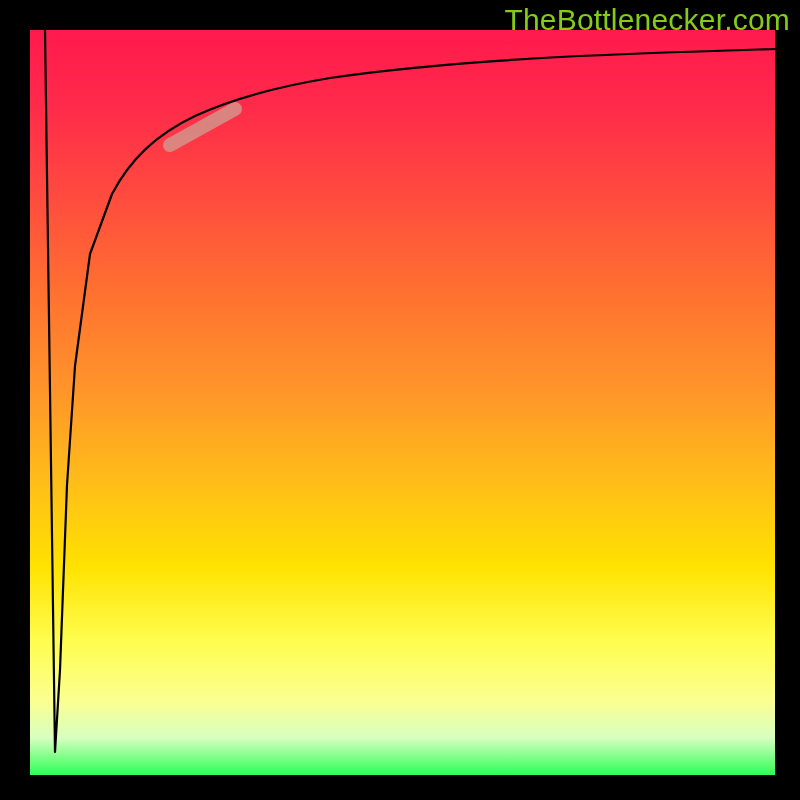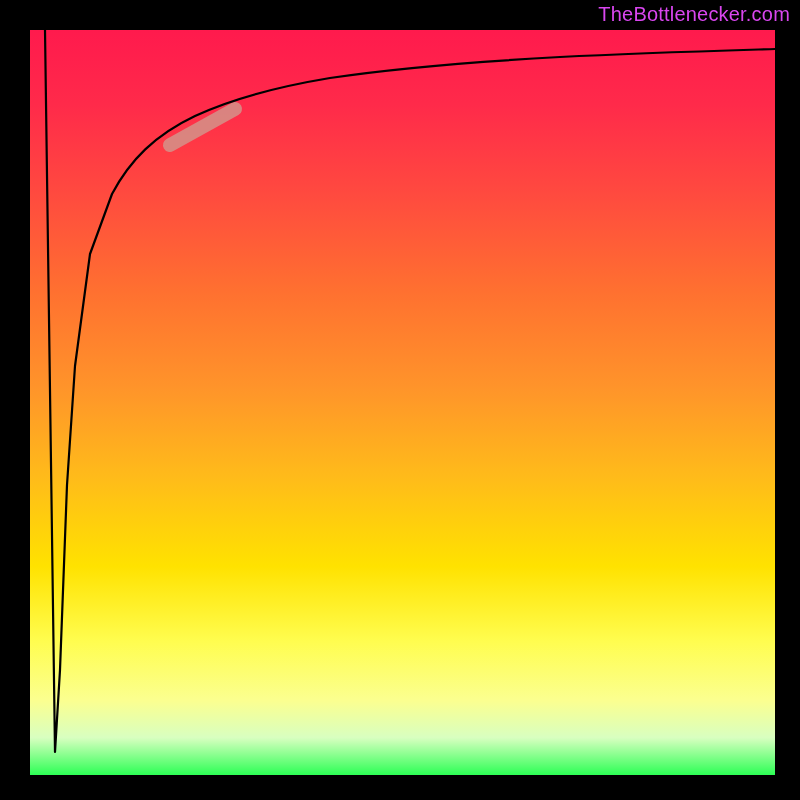--- a/index.html
+++ b/index.html
@@ -35,22 +35,22 @@
       #fffd4f 82%,
       #fbff90 90%,
       #d8ffc0 95%,
       #2dff55 100%
     );
   }
   .watermark {
     position: absolute;
     top: 3px;
     right: 10px;
-    font-size: 20px;
-    color: #d946ef;
+    font-size: 30px;
+    color: #84cc16;
     font-family: Arial, sans-serif;
     letter-spacing: 0.2px;
   }
   svg.curve {
     position: absolute;
     left: 0;
     top: 0;
     width: 745px;
     height: 745px;
     overflow: visible;

